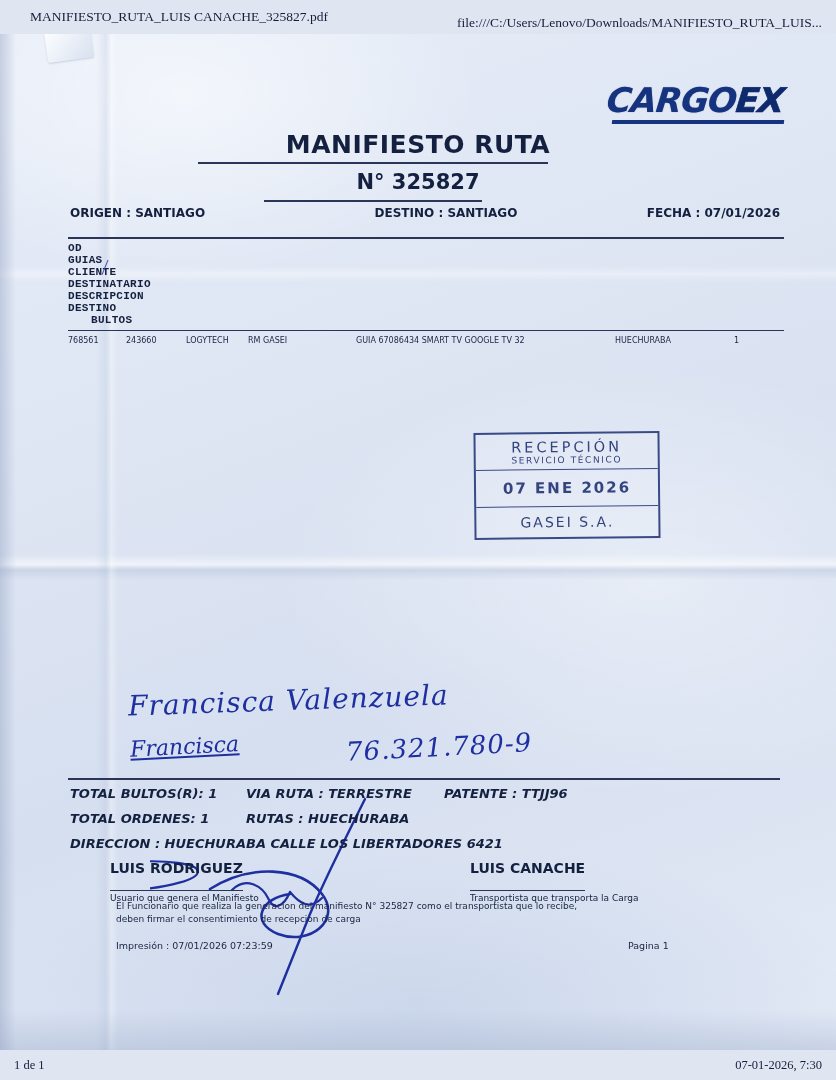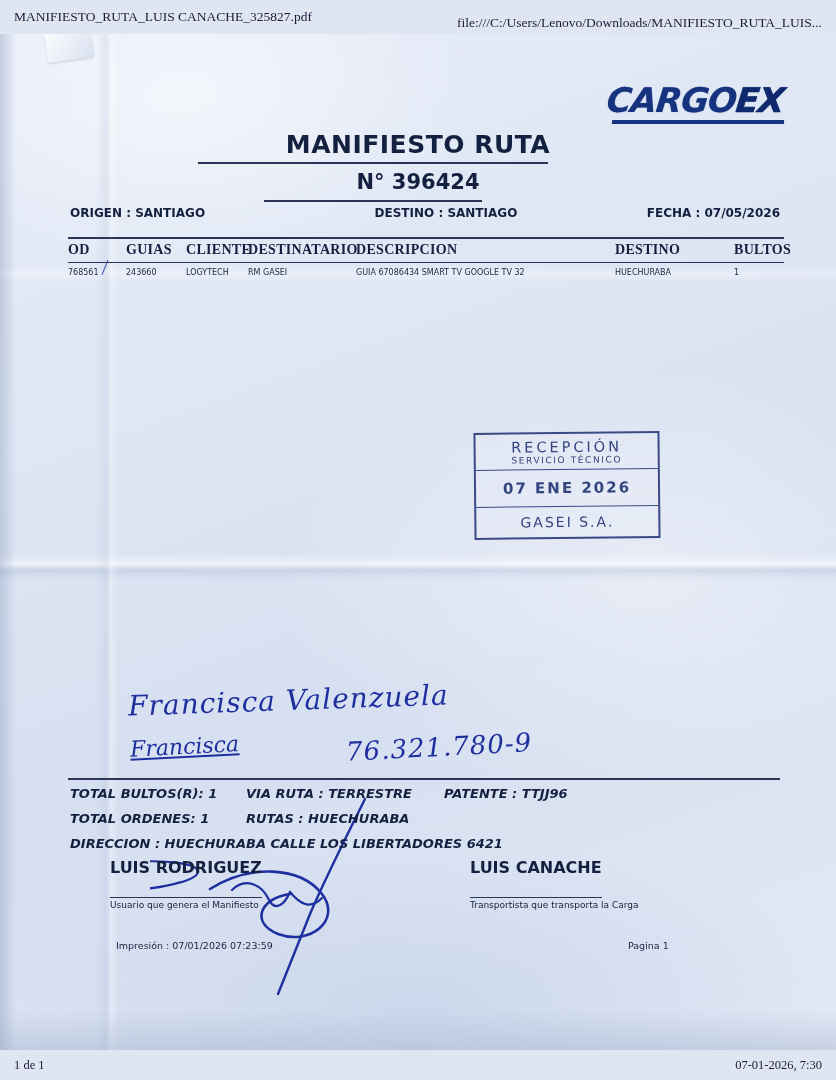--- a/index.html
+++ b/index.html
@@ -23,21 +23,21 @@
     display: flex;
     align-items: center;
     justify-content: space-between;
     padding: 0 14px;
     font-family: "Liberation Serif", serif;
     font-size: 13.5px;
     color: #1b1c3a;
     box-sizing: border-box;
     z-index: 5;
   }
-  .print-header .left { white-space: nowrap; }
+  .print-header .left { white-space: nowrap; margin-left: 16px; }
   .print-header .right {
     white-space: nowrap;
     overflow: hidden;
     text-overflow: ellipsis;
     max-width: 380px;
     text-align: right;
     margin-top: 12px;
   }
 
   .print-footer {
@@ -200,26 +200,27 @@
     top: 203px;
     left: 68px;
     right: 52px;
   }
   .tbl-line {
     height: 1.6px;
     background: #2a3557;
   }
   .tbl-head {
     display: flex;
-    font-family: Liberation Serif, serif;
-    font-size: 14px;
+    font-family: Liberation Mono, monospace;
+    font-size: 11px;
     font-weight: bold;
     letter-spacing: 0.3px;
     color: #14203f;
     padding: 3px 0 4px 0;
+    flex-direction: column;
   }
   .tbl-row {
     display: flex;
     font-family: "DejaVu Sans", sans-serif;
     font-size: 8px;
     color: #1a2442;
     padding: 5px 0 4px 0;
   }
   .c-od   { width: 58px; }
   .c-gui  { width: 60px; }
@@ -342,24 +343,24 @@
   .t-a { width: 176px; }
   .t-b { width: 198px; }
 
   
   .sig {
     position: absolute;
     font-family: "DejaVu Sans", sans-serif;
     color: #14203f;
   }
   .sig .nm {
-    font-size: 16px;
+    font-size: 14px;
     font-weight: bold;
     border-bottom: 1.4px solid #2a3557;
-    padding-bottom: 20px;
+    padding-bottom: 14px;
     display: inline-block;
   }
   .sig .rl {
     font-size: 9px;
     margin-top: 2px;
   }
   .sig-left  { top: 824px; left: 110px; }
   .sig-right { top: 824px; left: 470px; }
 
   .legal {
@@ -405,27 +406,27 @@
   <div class="edge-shadow-left"></div>
   <div class="edge-shadow-bottom"></div>
 
   <div class="content">
 
     <div class="logo"><span>CARGO</span><span class="ex">EX</span></div>
     <div class="logo-bar"></div>
 
     <div class="title">MANIFIESTO RUTA</div>
     <div class="title-rule"></div>
-    <div class="subtitle">N° 396424</div>
+    <div class="subtitle">N° 325827</div>
     <div class="subtitle-rule"></div>
 
     <div class="row-origin">
       <span>ORIGEN : SANTIAGO</span>
       <span class="mid">DESTINO : SANTIAGO</span>
-      <span>FECHA : 07/05/2026</span>
+      <span>FECHA : 07/01/2026</span>
     </div>
 
     <div class="tbl">
       <div class="tbl-line"></div>
       <div class="tbl-head">
         <div class="c-od">OD</div>
         <div class="c-gui">GUIAS</div>
         <div class="c-cli">CLIENTE</div>
         <div class="c-des">DESTINATARIO</div>
         <div class="c-dsc">DESCRIPCION</div>
@@ -482,20 +483,24 @@
 
     <div class="sig sig-left">
       <div class="nm">LUIS  RODRIGUEZ</div>
       <div class="rl">Usuario que genera el Manifiesto</div>
     </div>
     <div class="sig sig-right">
       <div class="nm">LUIS CANACHE</div>
       <div class="rl">Transportista que transporta la Carga</div>
     </div>
 
+    <div class="legal">
+      <div>El Funcionario que realiza la generacion del manifiesto N° 325827 como el transportista que lo recibe,</div>
+      <div>deben firmar el consentimiento de recepcion de carga</div>
+    </div>
 
     <div class="impresion">Impresión : 07/01/2026 07:23:59</div>
     <div class="pagina">Pagina 1</div>
 
   </div>
 </div>
 
 <div class="print-footer">
   <div>1 de 1</div>
   <div>07-01-2026, 7:30</div>

